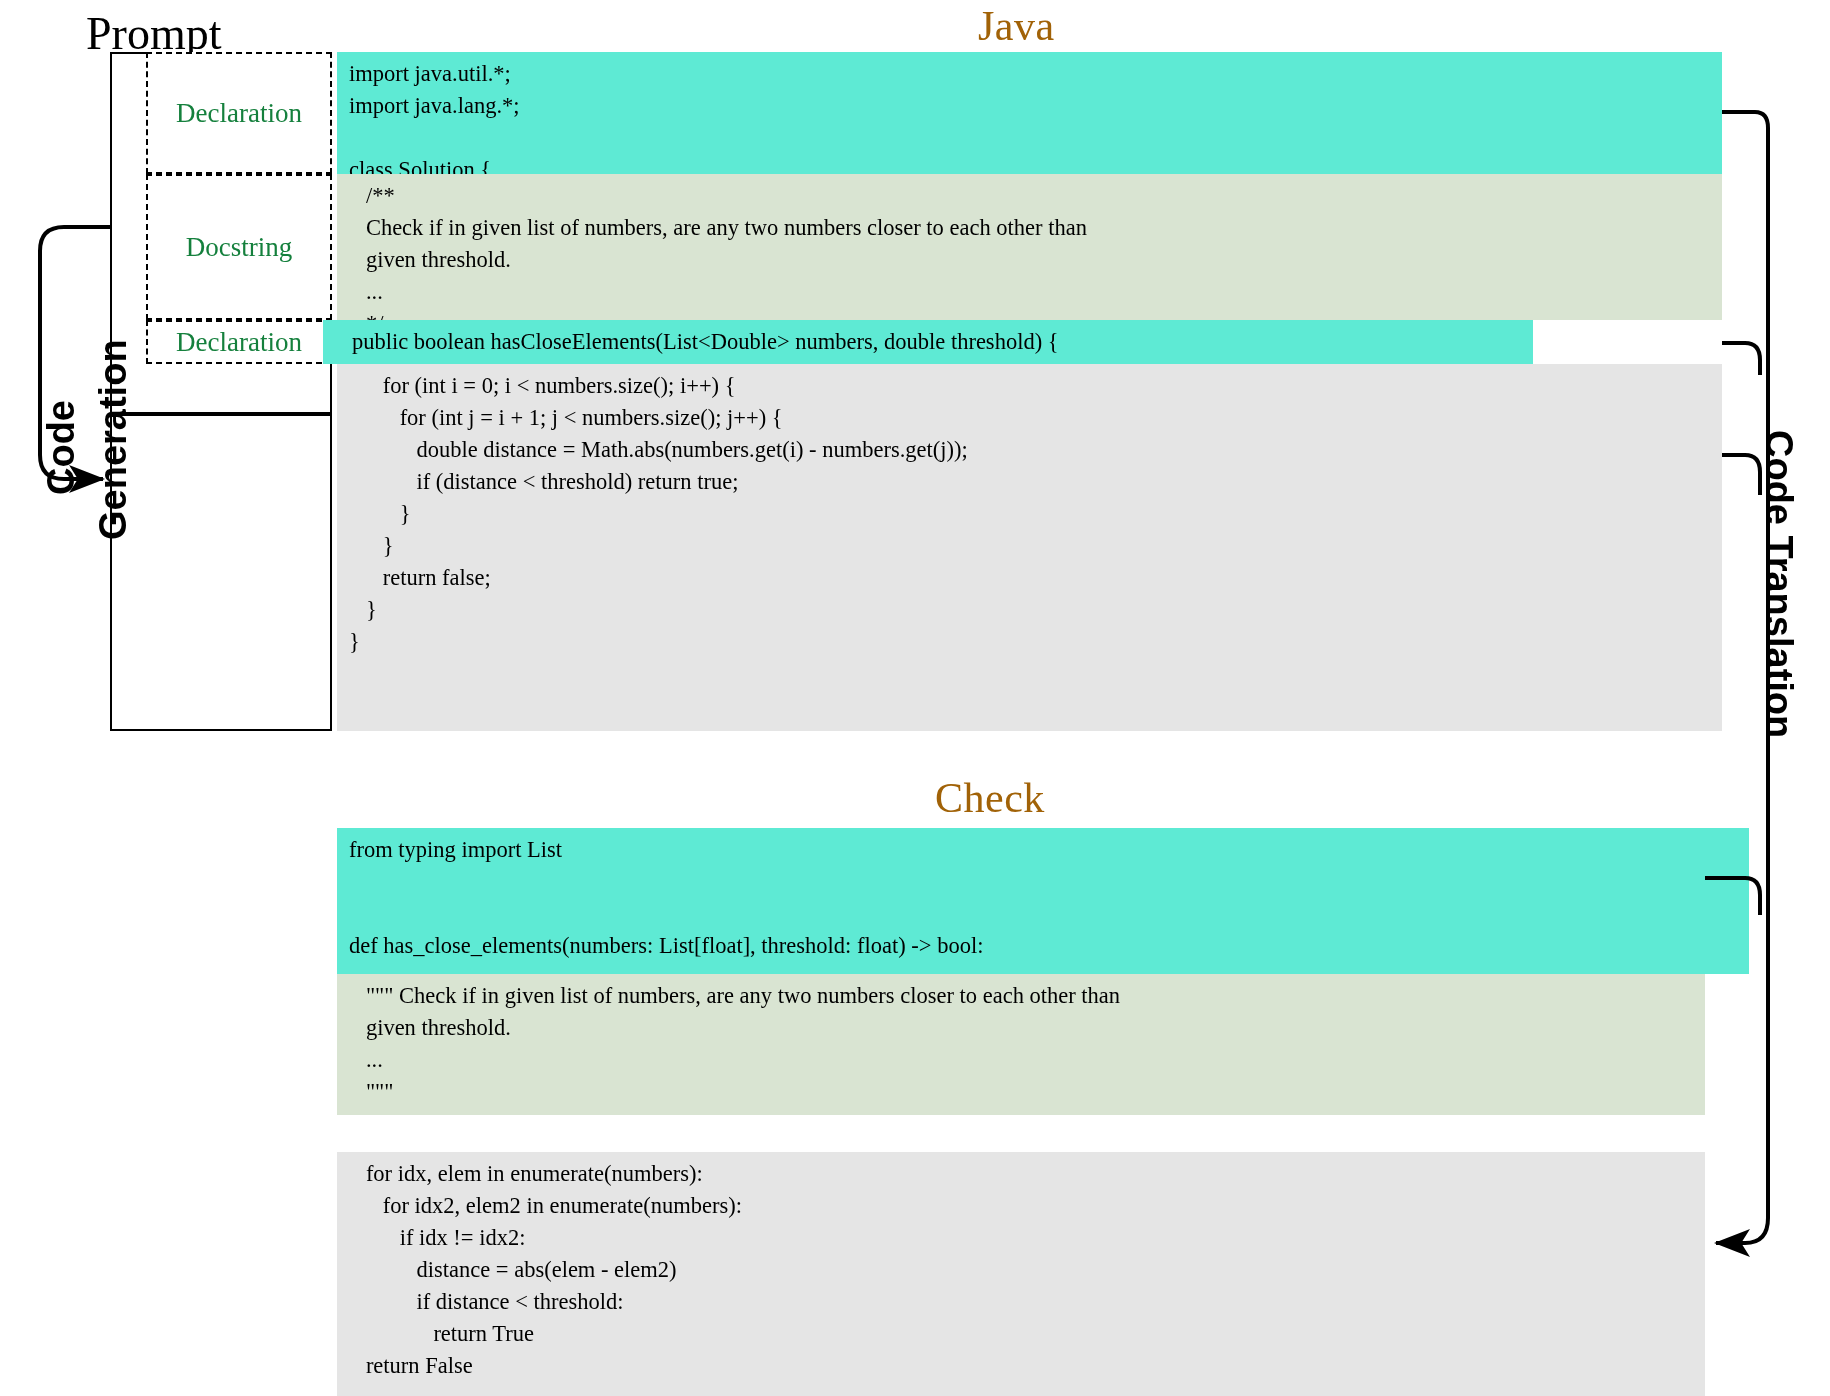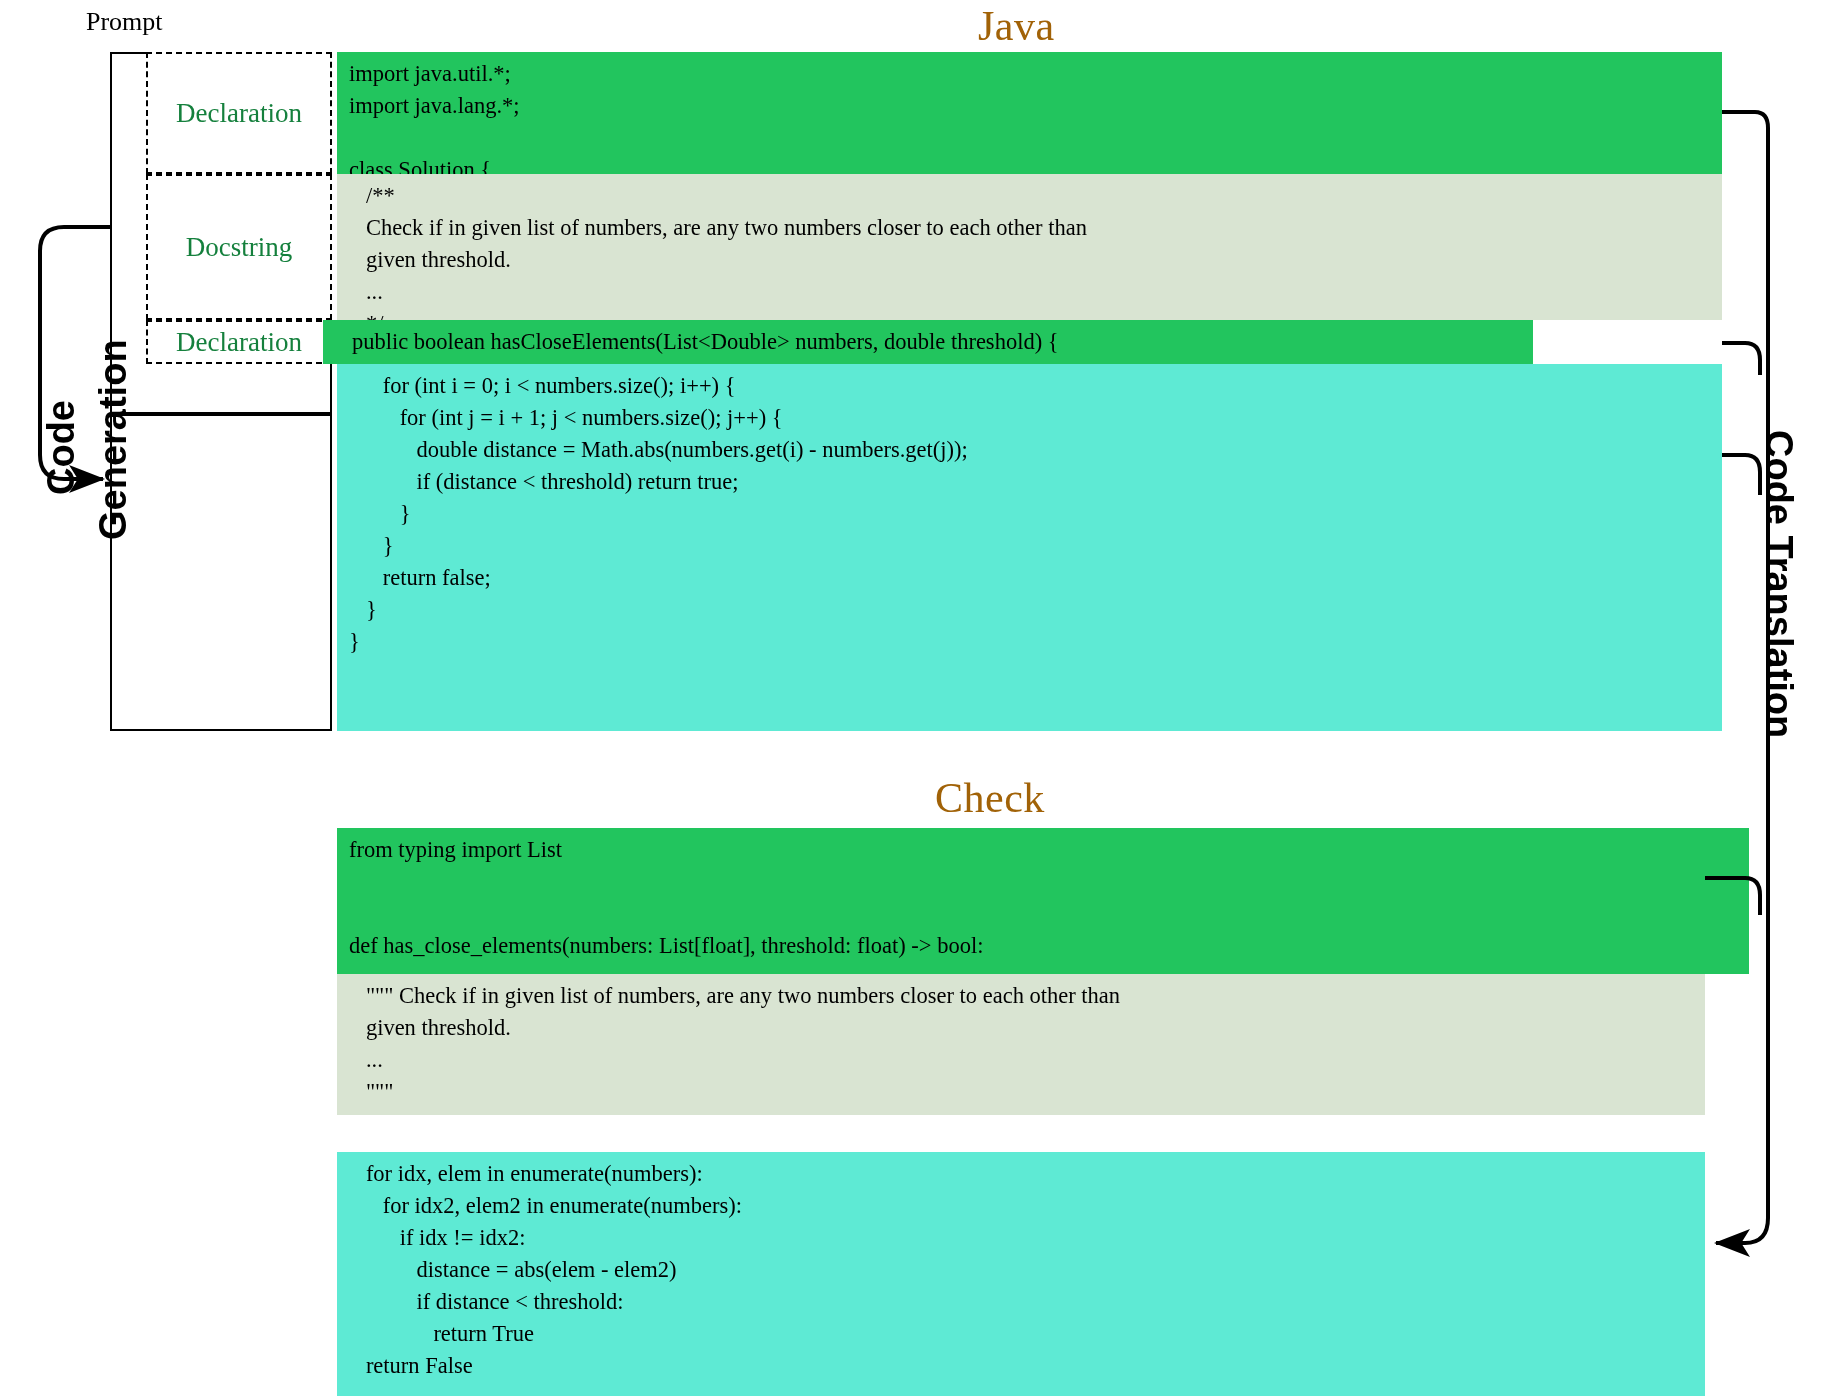--- a/index.html
+++ b/index.html
@@ -10,38 +10,38 @@
 
   
   .sec-title{position:absolute;font-size:42px;font-family:"Liberation Serif",serif;
              color:#a16207;white-space:nowrap;letter-spacing:.5px;}
 
   
   .code-block{position:absolute;box-sizing:border-box;
               font-family:"Liberation Serif","DejaVu Serif",serif;
               font-size:22.5px;line-height:32px;white-space:pre;
               padding:6px 0 6px 12px;}
-  .c-decl {background:#22c55e;}
+  .c-decl {background:#5eead4;}
   .c-doc  {background:#d9e4d2;}
-  .c-sol  {background:#5eead4;}
+  .c-sol  {background:#e5e5e5;}
 
   
   .solid-box{position:absolute;box-sizing:border-box;border:2.5px solid #000;background:transparent;}
   .dashed-box{position:absolute;box-sizing:border-box;border:2.5px dashed #000;background:#fff;}
   .box-label{position:absolute;display:flex;align-items:center;justify-content:center;
              font-size:27px;font-family:"Liberation Serif",serif;color:#15803d;white-space:nowrap;}
 
   
   .vlabel{position:absolute;font-family:"Liberation Sans","DejaVu Sans",sans-serif;
           font-weight:bold;font-size:38px;color:#000;white-space:nowrap;
           letter-spacing:0px;}
   .vlabel.left-lbl{transform-origin:0 0;transform:rotate(-90deg);}
   .vlabel.right-lbl{transform-origin:0 0;transform:rotate(90deg);}
 
-  .prompt-label{position:absolute;font-size:26px;font-family:"Liberation Serif",serif;}
+  .prompt-label{position:absolute;font-size:46px;font-family:"Liberation Serif",serif;}
 
   svg.overlay{position:absolute;left:0;top:0;width:1830px;height:1396px;
               pointer-events:none;}
 </style>
 </head>
 <body>
 
 <div class="canvas">
 
   <div class="sec-title" style="left:978px;top:2px;">Java</div>

